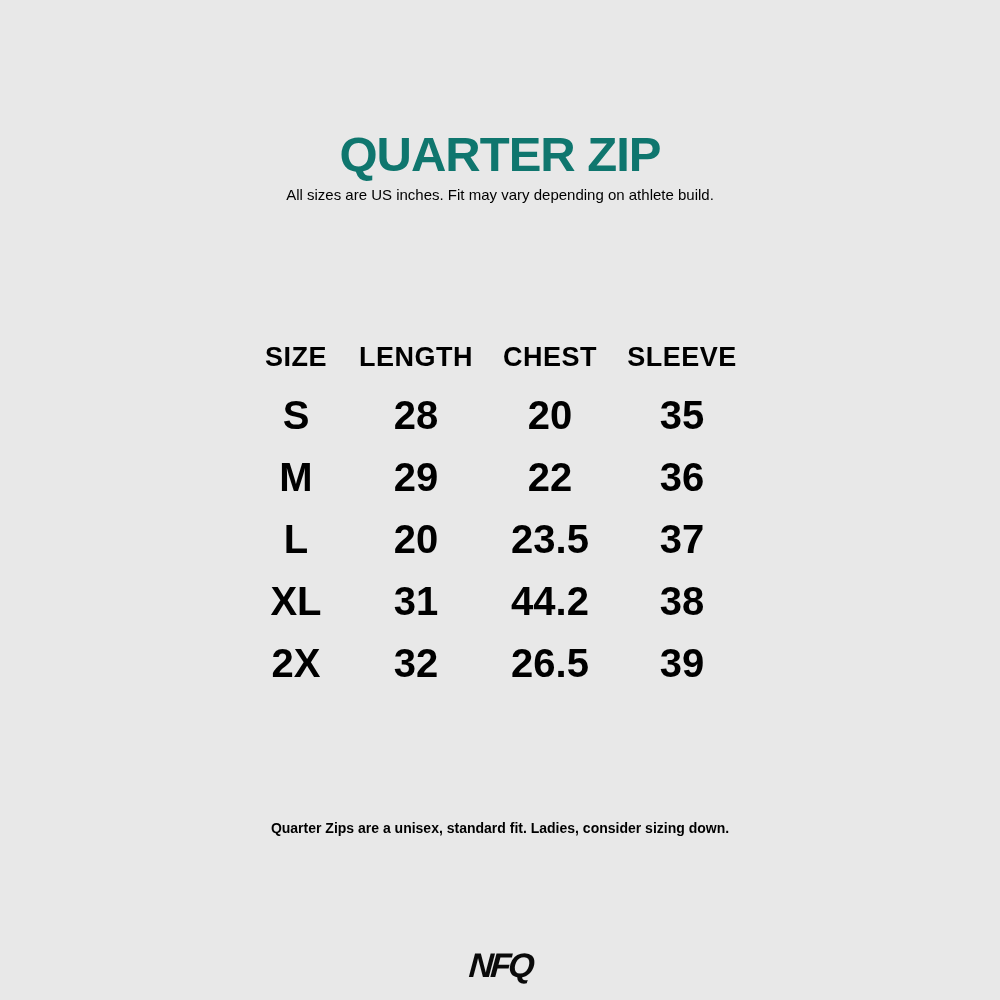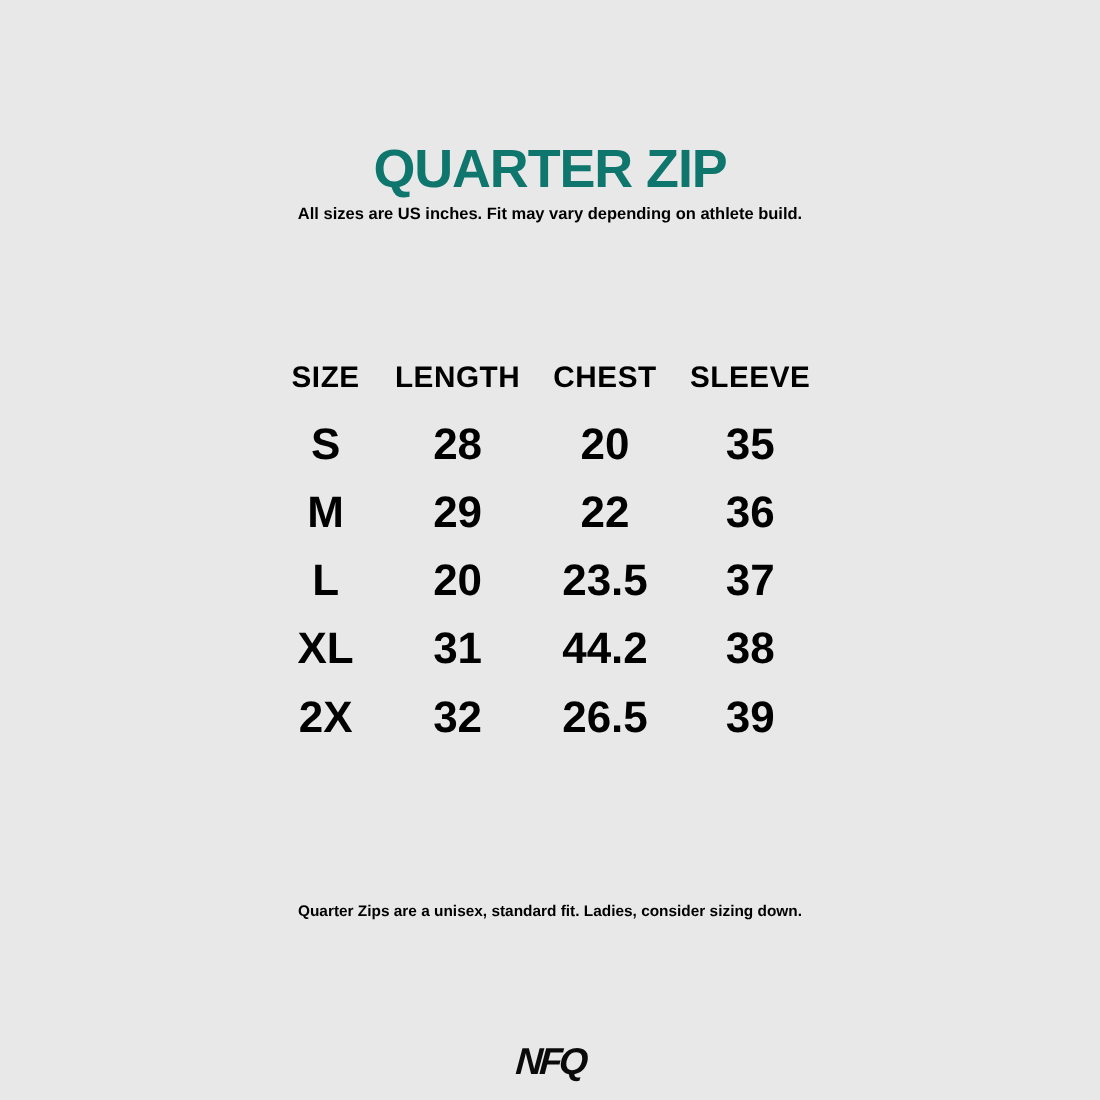--- a/index.html
+++ b/index.html
@@ -27,32 +27,32 @@
     letter-spacing: -1px;
     color: #0f766e;
   }
   .subtitle {
     position: absolute;
     top: 186px;
     left: 0;
     width: 1000px;
     text-align: center;
     font-size: 15px;
-    font-weight: bold;
+    font-weight: normal;
     color: #000;
   }
   .size-table {
     position: absolute;
     top: 330px;
     left: 236px;
     width: 504px;
   }
   .trow {
     display: flex;
-    align-items: flex-start;
+    align-items: center;
     height: 62px;
   }
   .trow.thead { height: 54px; }
   .tcell {
     text-align: center;
     font-weight: bold;
     font-size: 40px;
     line-height: 1;
   }
   .thead .tcell { font-size: 27px; letter-spacing: 0.5px; }

